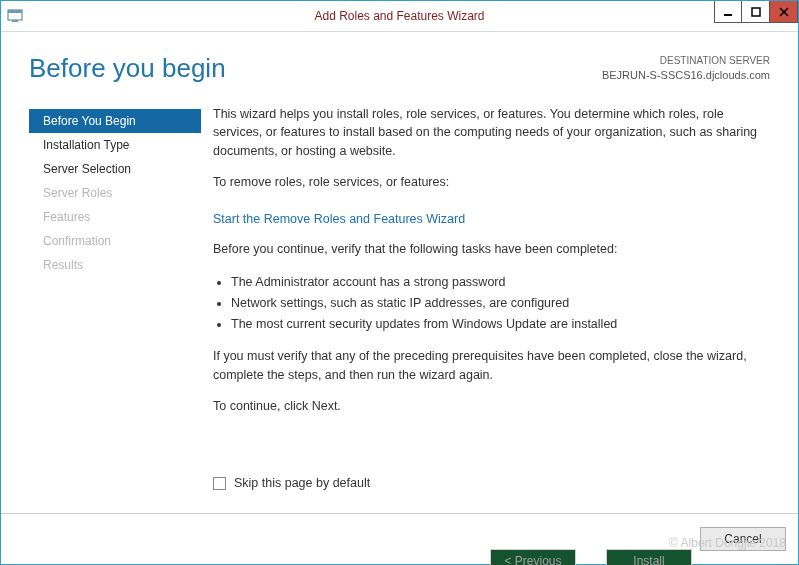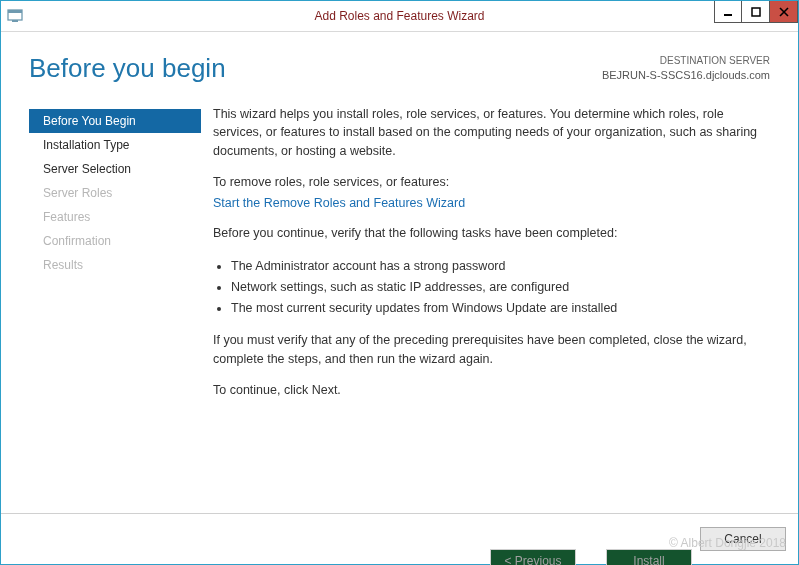--- a/index.html
+++ b/index.html
@@ -250,31 +250,35 @@
         <div class="step enabled"><span>Installation Type</span></div>
         <div class="step enabled"><span>Server Selection</span></div>
         <div class="step disabled"><span>Server Roles</span></div>
         <div class="step disabled"><span>Features</span></div>
         <div class="step disabled"><span>Confirmation</span></div>
         <div class="step disabled"><span>Results</span></div>
       </div>
 
       <div class="content">
         <p>This wizard helps you install roles, role services, or features. You determine which roles, role services, or features to install based on the computing needs of your organization, such as sharing documents, or hosting a website.</p>
-        <p style="margin-bottom:2px;">To remove roles, role services, or features:</p>
+        <p style="margin-bottom:18px;">To remove roles, role services, or features:</p>
         <p><span class="link">Start the Remove Roles and Features Wizard</span></p>
         <p>Before you continue, verify that the following tasks have been completed:</p>
         <ul>
           <li>The Administrator account has a strong password</li>
           <li>Network settings, such as static IP addresses, are configured</li>
           <li>The most current security updates from Windows Update are installed</li>
         </ul>
         <p>If you must verify that any of the preceding prerequisites have been completed, close the wizard, complete the steps, and then run the wizard again.</p>
         <p>To continue, click Next.</p>
 
+        <div class="skip-row">
+          <div class="chk"></div>
+          <span>Skip this page by default</span>
+        </div>
       </div>
 
     </div>
   </div>
 
   <div class="footer">
     <div class="btn-group">
       <div class="btn disabled">&lt; Previous</div>
     </div>
     <div class="gap"></div>

